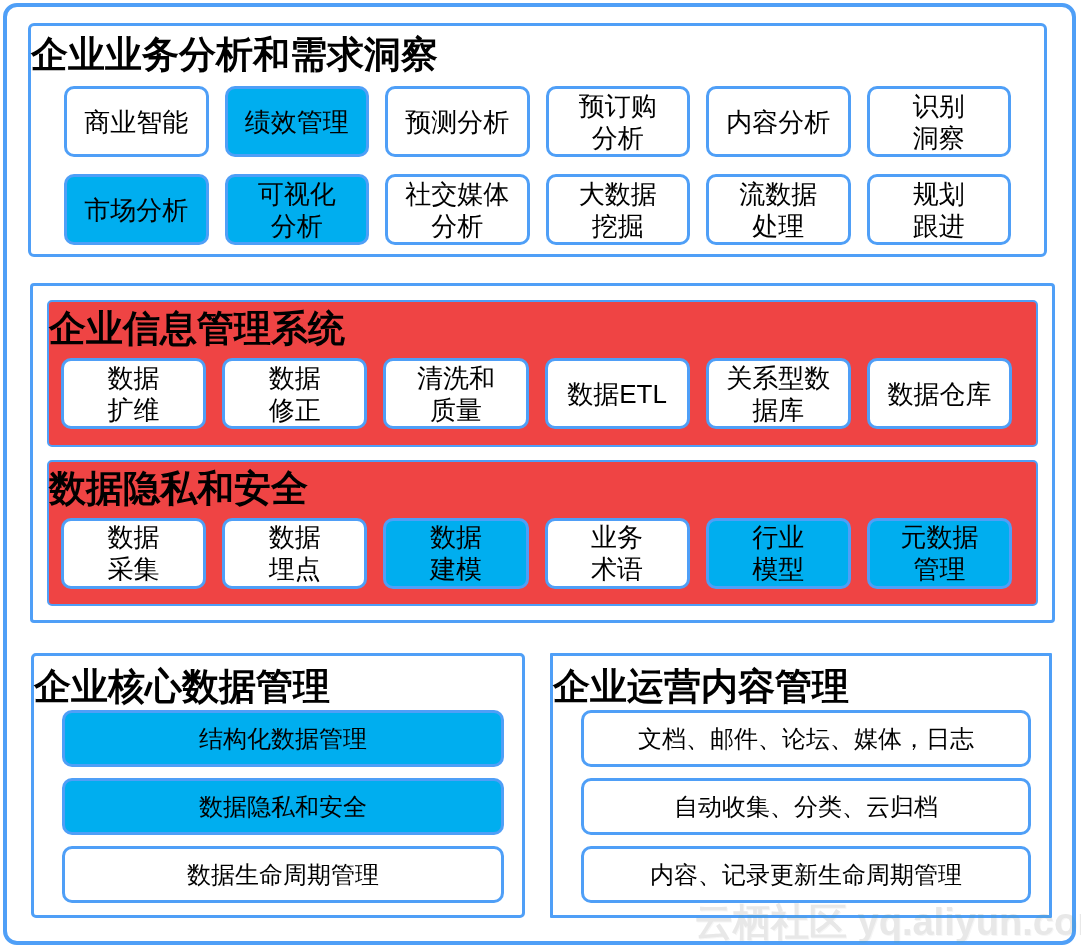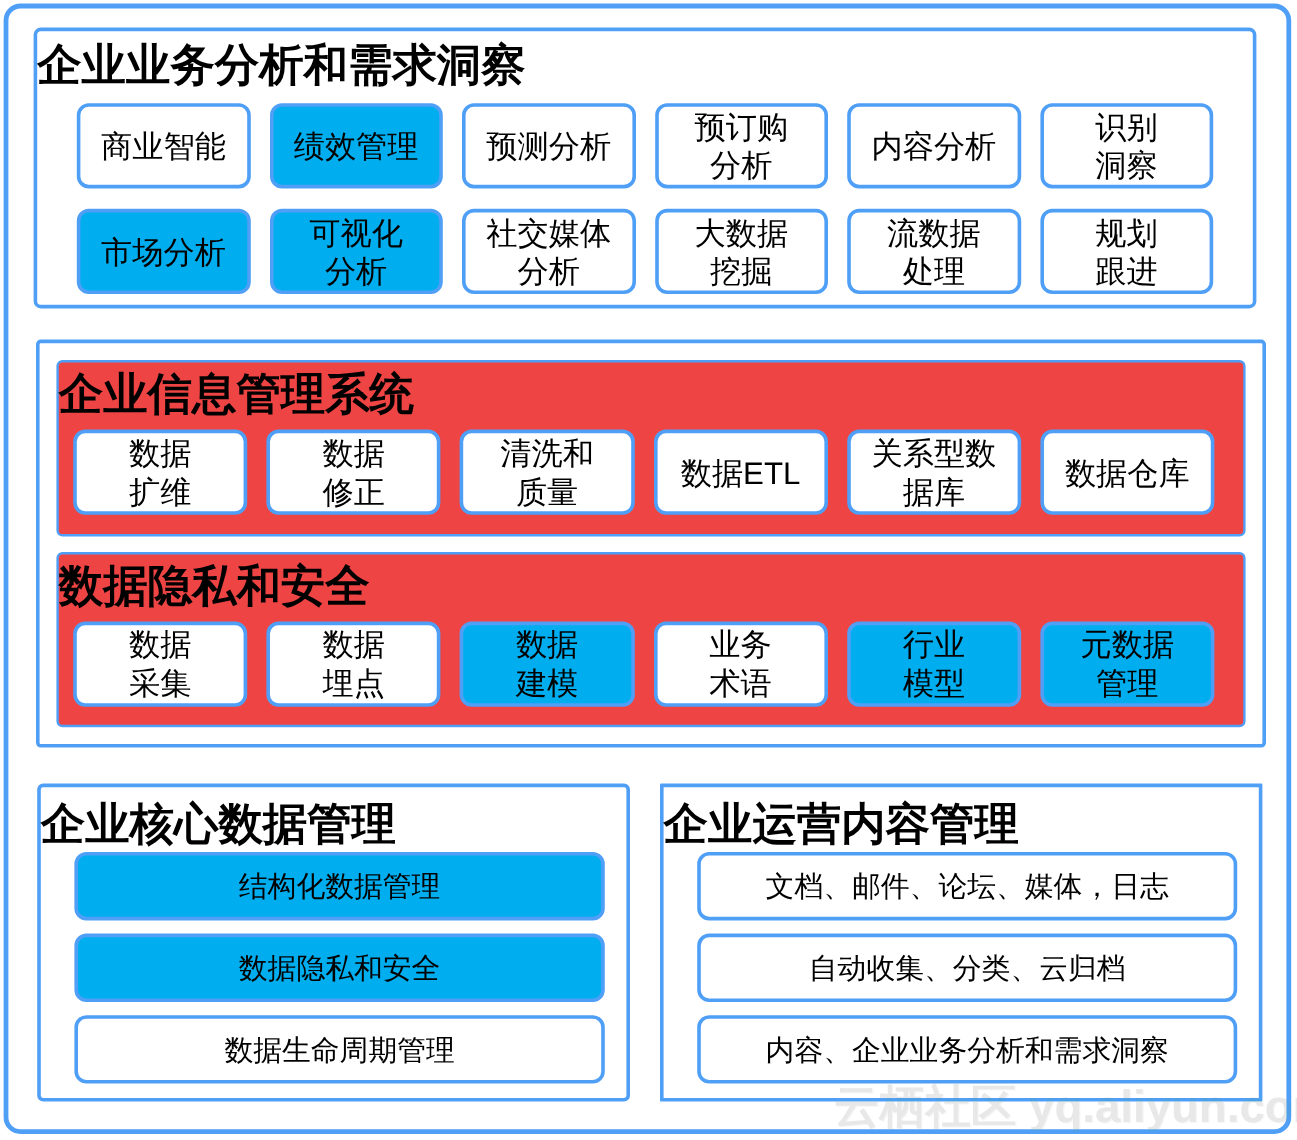--- a/index.html
+++ b/index.html
@@ -121,18 +121,18 @@
       <div class="bar blue">数据隐私和安全</div>
       <div class="bar">数据生命周期管理</div>
     </div>
   </section>
 
   <section class="panel sec-br">
     <h2>企业运营内容管理</h2>
     <div class="bars">
       <div class="bar">文档、邮件、论坛、媒体，日志</div>
       <div class="bar">自动收集、分类、云归档</div>
-      <div class="bar">内容、企业业务分析和需求洞察</div>
+      <div class="bar">内容、记录更新生命周期管理</div>
     </div>
   </section>
 
   <div class="watermark">云栖社区 yq.aliyun.com</div>
 </div>
 
 </body></html>

